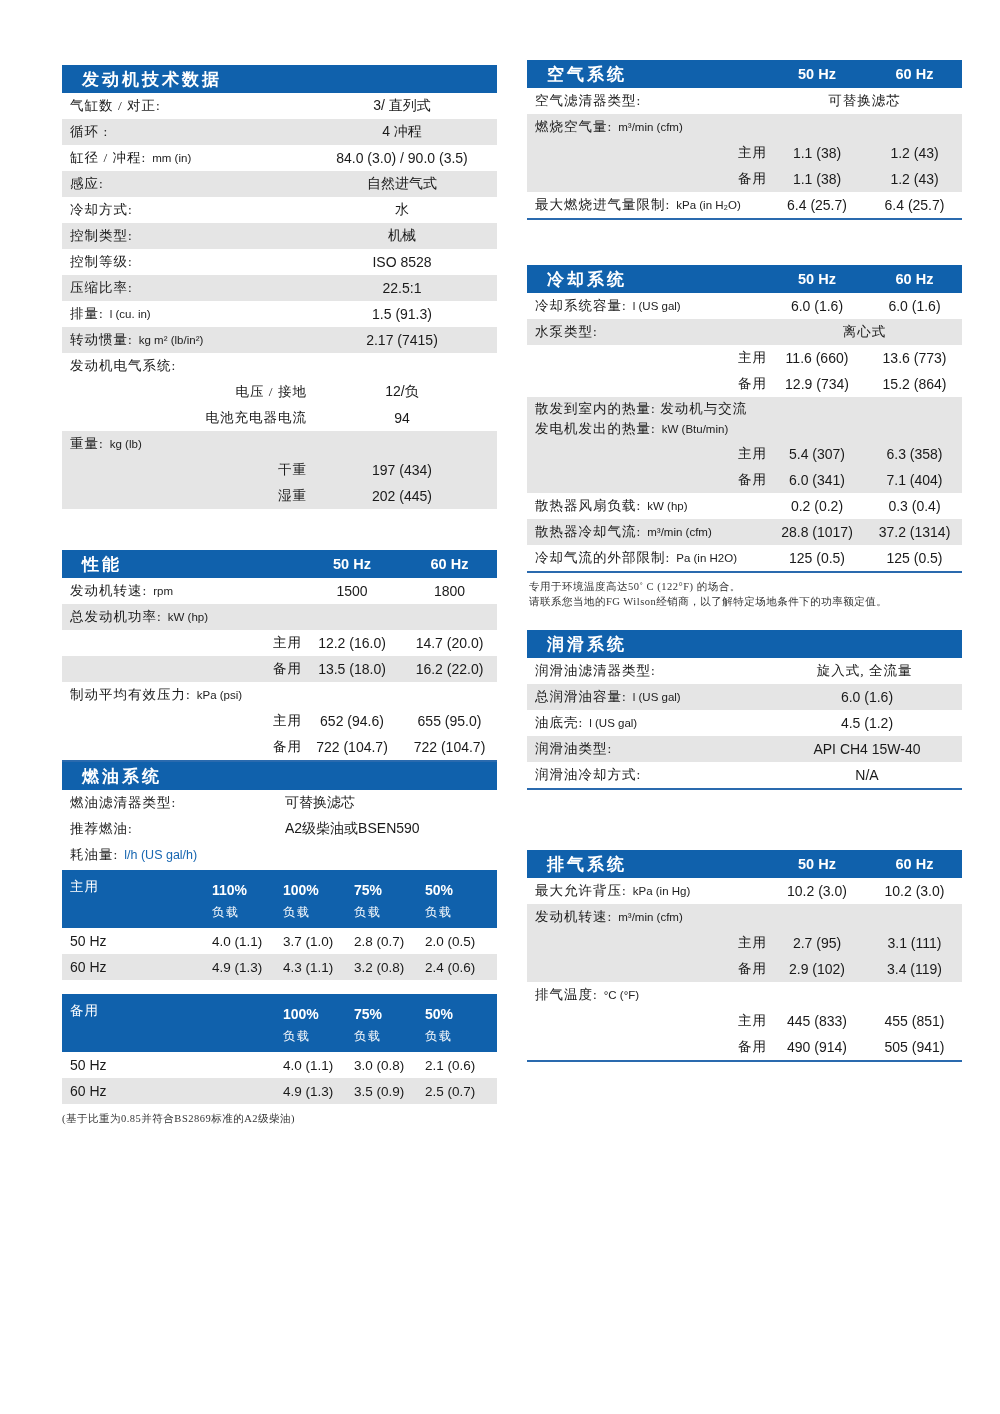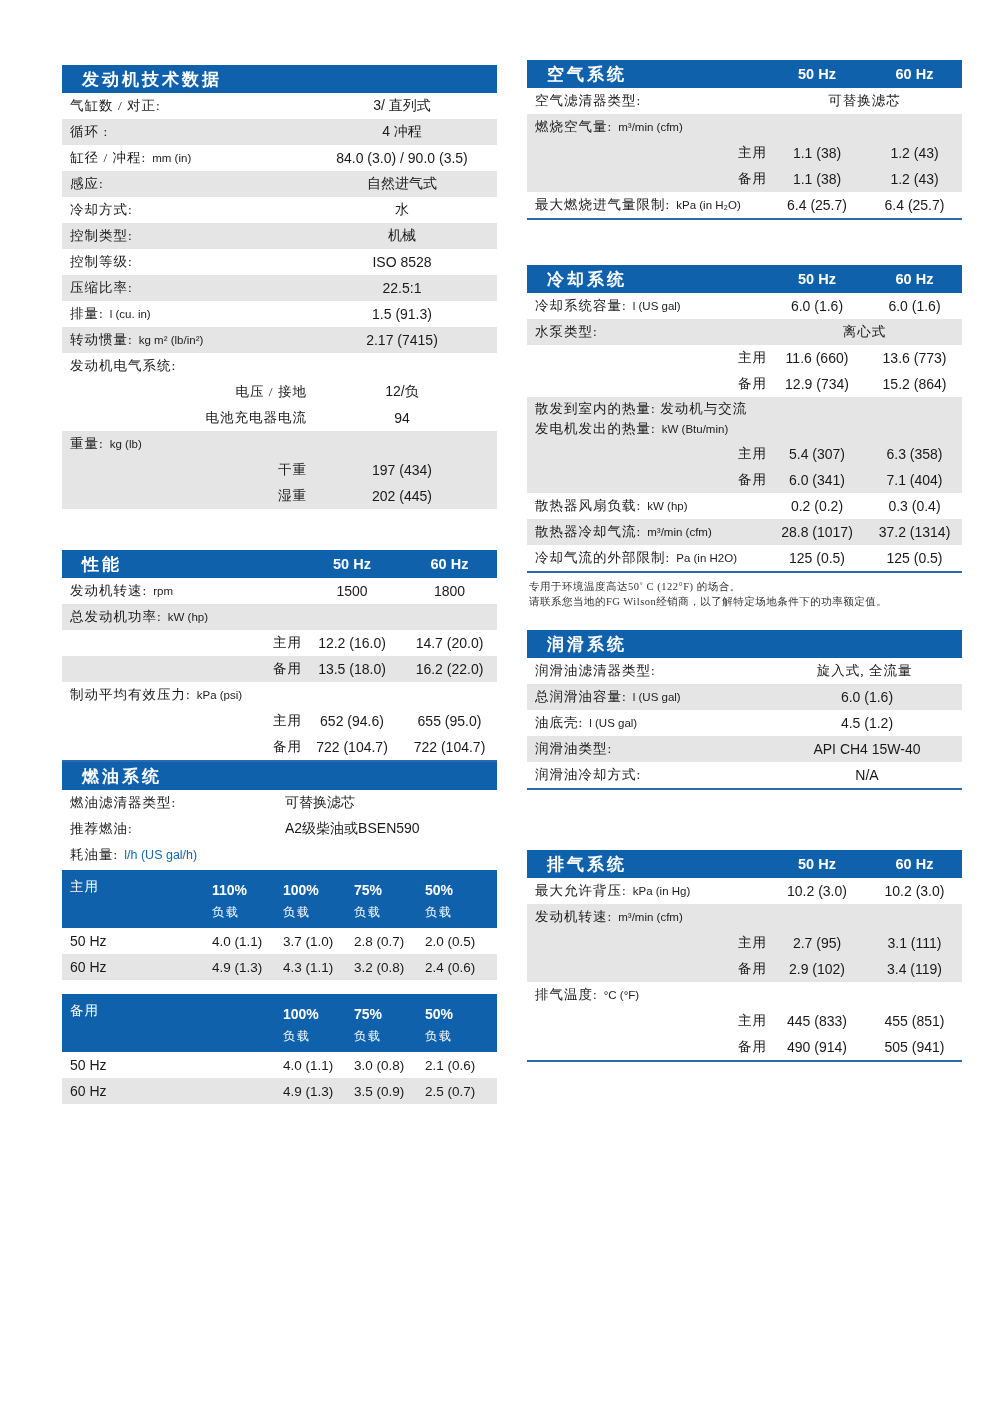--- a/index.html
+++ b/index.html
@@ -270,20 +270,21 @@
         <span class="f-val">2.1 (0.6)</span>
       </div>
     <div class="frow shade">
         <span class="f-lbl">60 Hz</span>
         <span class="f-val"></span>
         <span class="f-val">4.9 (1.3)</span>
         <span class="f-val">3.5 (0.9)</span>
         <span class="f-val">2.5 (0.7)</span>
       </div>
 
+    <div class="f-foot">(基于比重为0.85并符合BS2869标准的A2级柴油)</div>
   </div>
 </div>
 
 <div id="col-right" class="col">
 
   <div class="section mt-air">
     <div class="sec-head">
       <span class="sec-title">空气系统</span>
       <span class="hz50h">50 Hz</span>
       <span class="hz60h">60 Hz</span>

